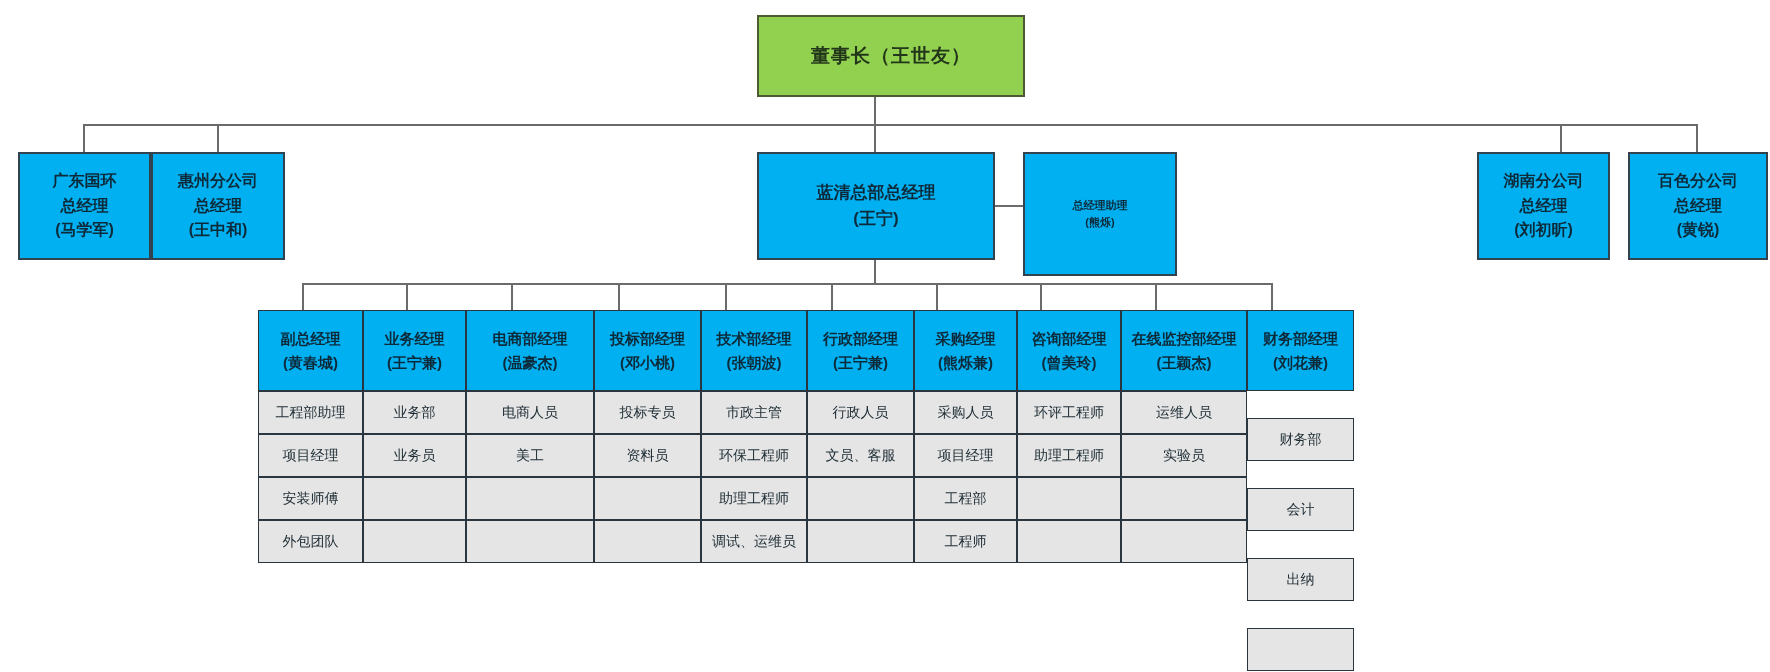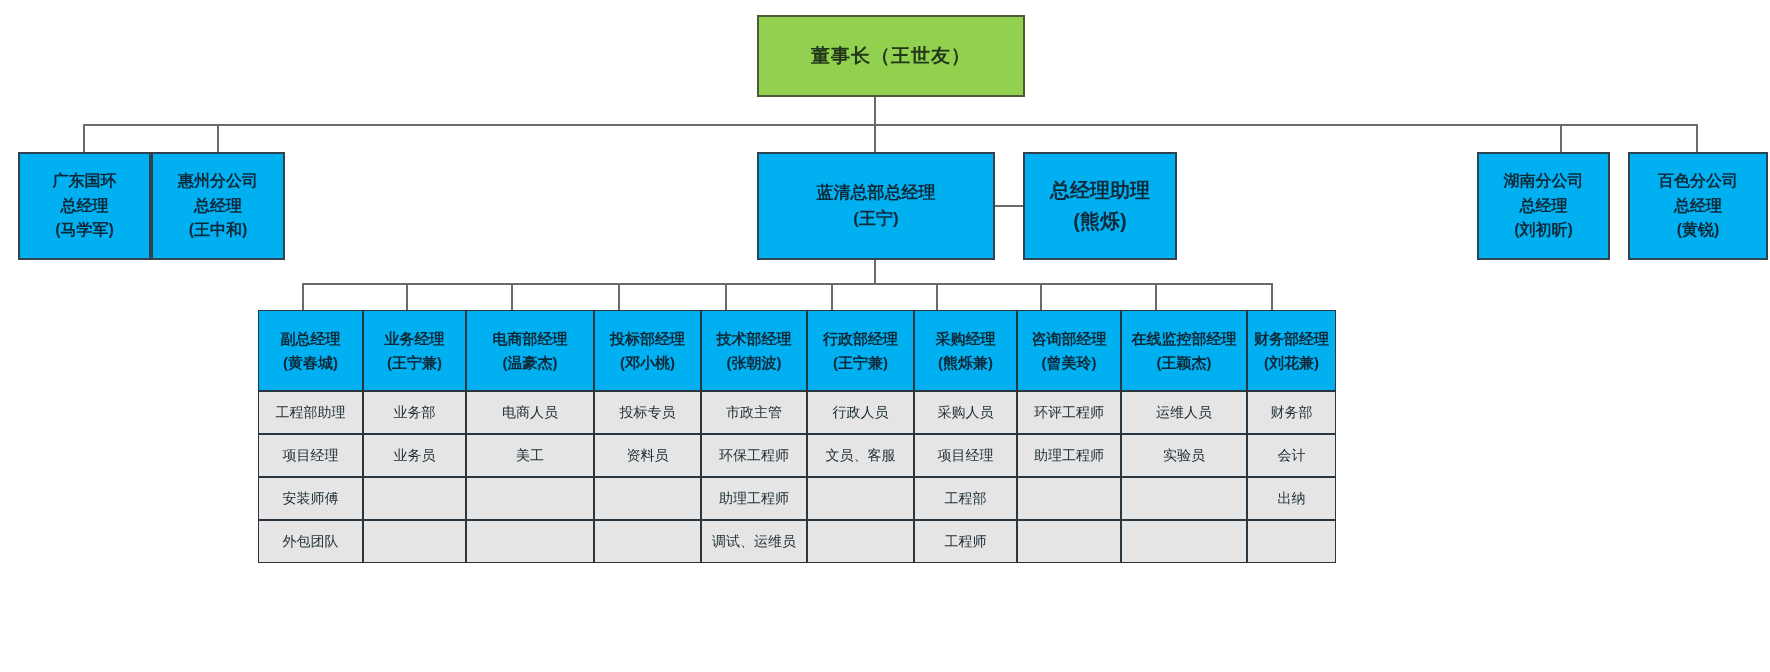--- a/index.html
+++ b/index.html
@@ -52,21 +52,21 @@
   .org-col { display: flex; flex-direction: column; }
   .org-col:nth-child(1)  { width: 105px; }
   .org-col:nth-child(2)  { width: 103px; }
   .org-col:nth-child(3)  { width: 128px; }
   .org-col:nth-child(4)  { width: 107px; }
   .org-col:nth-child(5)  { width: 106px; }
   .org-col:nth-child(6)  { width: 107px; }
   .org-col:nth-child(7)  { width: 103px; }
   .org-col:nth-child(8)  { width: 104px; }
   .org-col:nth-child(9)  { width: 126px; }
-  .org-col:nth-child(10) { width: 89px; }
+  .org-col:nth-child(10) { width: 107px; gap: 27px; }
 
   .col-head {
     height: 81px;
     background: #00B0F0;
     border: 1px solid #29363f;
     display: flex;
     flex-direction: column;
     align-items: center;
     justify-content: center;
     text-align: center;
@@ -117,21 +117,21 @@
   <div class="node green" style="left:757px; top:15px; width:268px; height:82px;">董事长（王世友）</div>
 
   <div class="node" style="left:18px; top:152px; width:133px; height:108px; font-size:16px;">广东国环
 总经理
 (马学军)</div>
   <div class="node" style="left:151px; top:152px; width:134px; height:108px; font-size:16px;">惠州分公司
 总经理
 (王中和)</div>
   <div class="node" style="left:757px; top:152px; width:238px; height:108px;">蓝清总部总经理
 (王宁)</div>
-  <div class="node" style="left:1023px; top:152px; width:154px; height:108px; font-size:20px;">总经理助理
+  <div class="node" style="left:1023px; top:152px; width:154px; height:124px; font-size:11px;">总经理助理
 (熊烁)</div>
   <div class="node" style="left:1477px; top:152px; width:133px; height:108px; font-size:16px;">湖南分公司
 总经理
 (刘初昕)</div>
   <div class="node" style="left:1628px; top:152px; width:140px; height:108px; font-size:16px;">百色分公司
 总经理
 (黄锐)</div>
 
   <div class="dept-table">
 

